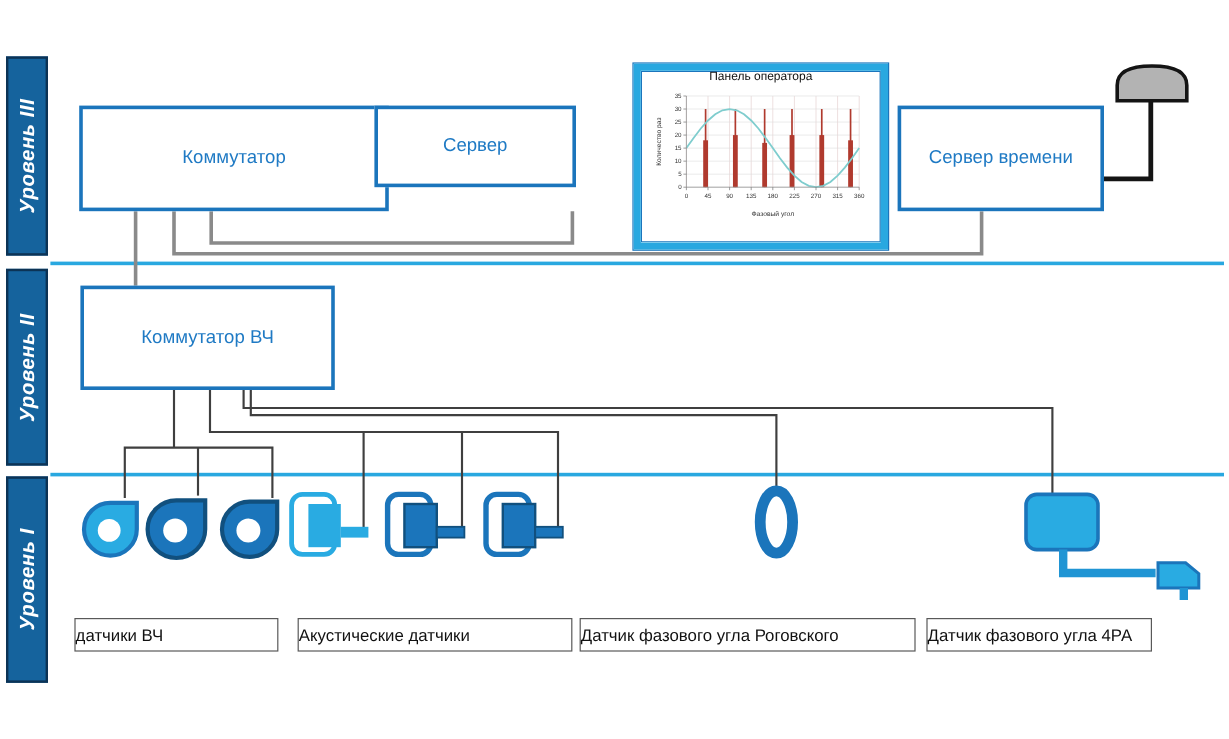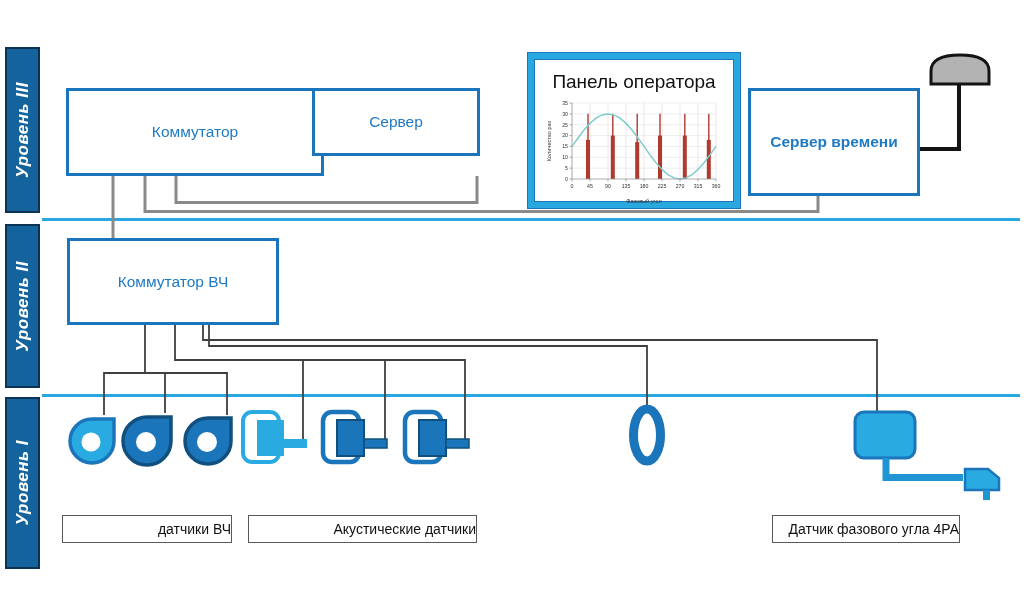--- a/index.html
+++ b/index.html
@@ -22,33 +22,33 @@
 
   
   .overlay{position:absolute;left:0;top:0;width:1024px;height:616px;}
 
   
   .node{position:absolute;background:#fff;border:3.5px solid var(--box-border);
     display:flex;align-items:center;justify-content:center;color:var(--box-text);
     font-size:15.5px;}
   .node-switch{left:66px;top:88px;width:258px;height:88px;}
   .node-server{left:312px;top:88px;width:168px;height:68px;}
-  .node-timeserver{left:748px;top:88px;width:172px;height:108px;font-weight:bold;}
+  .node-timeserver{left:748px;top:88px;width:172px;height:88px;}
   .node-hfmeter{left:67px;top:238px;width:212px;height:87px;}
 
   
   .panel{position:absolute;left:528px;top:53px;width:212px;height:155px;background:#fff;
     border:6px solid var(--separator);
     box-shadow:0 0 0 1px var(--box-border), inset 0 0 0 1px var(--box-border);}
-  .panel-title{margin-top:12px;text-align:center;color:#111;font-size:19px;}
+  .panel-title{margin-top:0;text-align:center;color:#111;font-size:10px;}
   .panel-chart{display:block;margin:4px auto 0 auto;}
 
   
   .glabel{position:absolute;top:515px;height:28px;background:#fff;border:1.5px solid #595959;
-    display:flex;align-items:center;justify-content:flex-end;color:#111;font-size:14px;}
+    display:flex;align-items:center;justify-content:flex-start;color:#111;font-size:14px;}
   .glabel-hf{left:62px;width:170px;}
   .glabel-acoustic{left:248px;width:229px;}
   .glabel-rogowski{left:483px;width:280px;}
   .glabel-pa4{left:772px;width:188px;}
 </style>
 </head>
 <body>
 
 <div class="stage">
 
@@ -215,17 +215,20 @@
   <div class="node node-hfmeter">
     <span>Коммутатор ВЧ</span>
   </div>
 
   <div class="glabel glabel-hf">
     <span>датчики ВЧ</span>
   </div>
   <div class="glabel glabel-acoustic">
     <span>Акустические датчики</span>
   </div>
+  <div class="glabel glabel-rogowski">
+    <span>Датчик фазового угла Роговского</span>
+  </div>
   <div class="glabel glabel-pa4">
     <span>Датчик фазового угла 4РА</span>
   </div>
 
 </div>
 
 </body></html>

